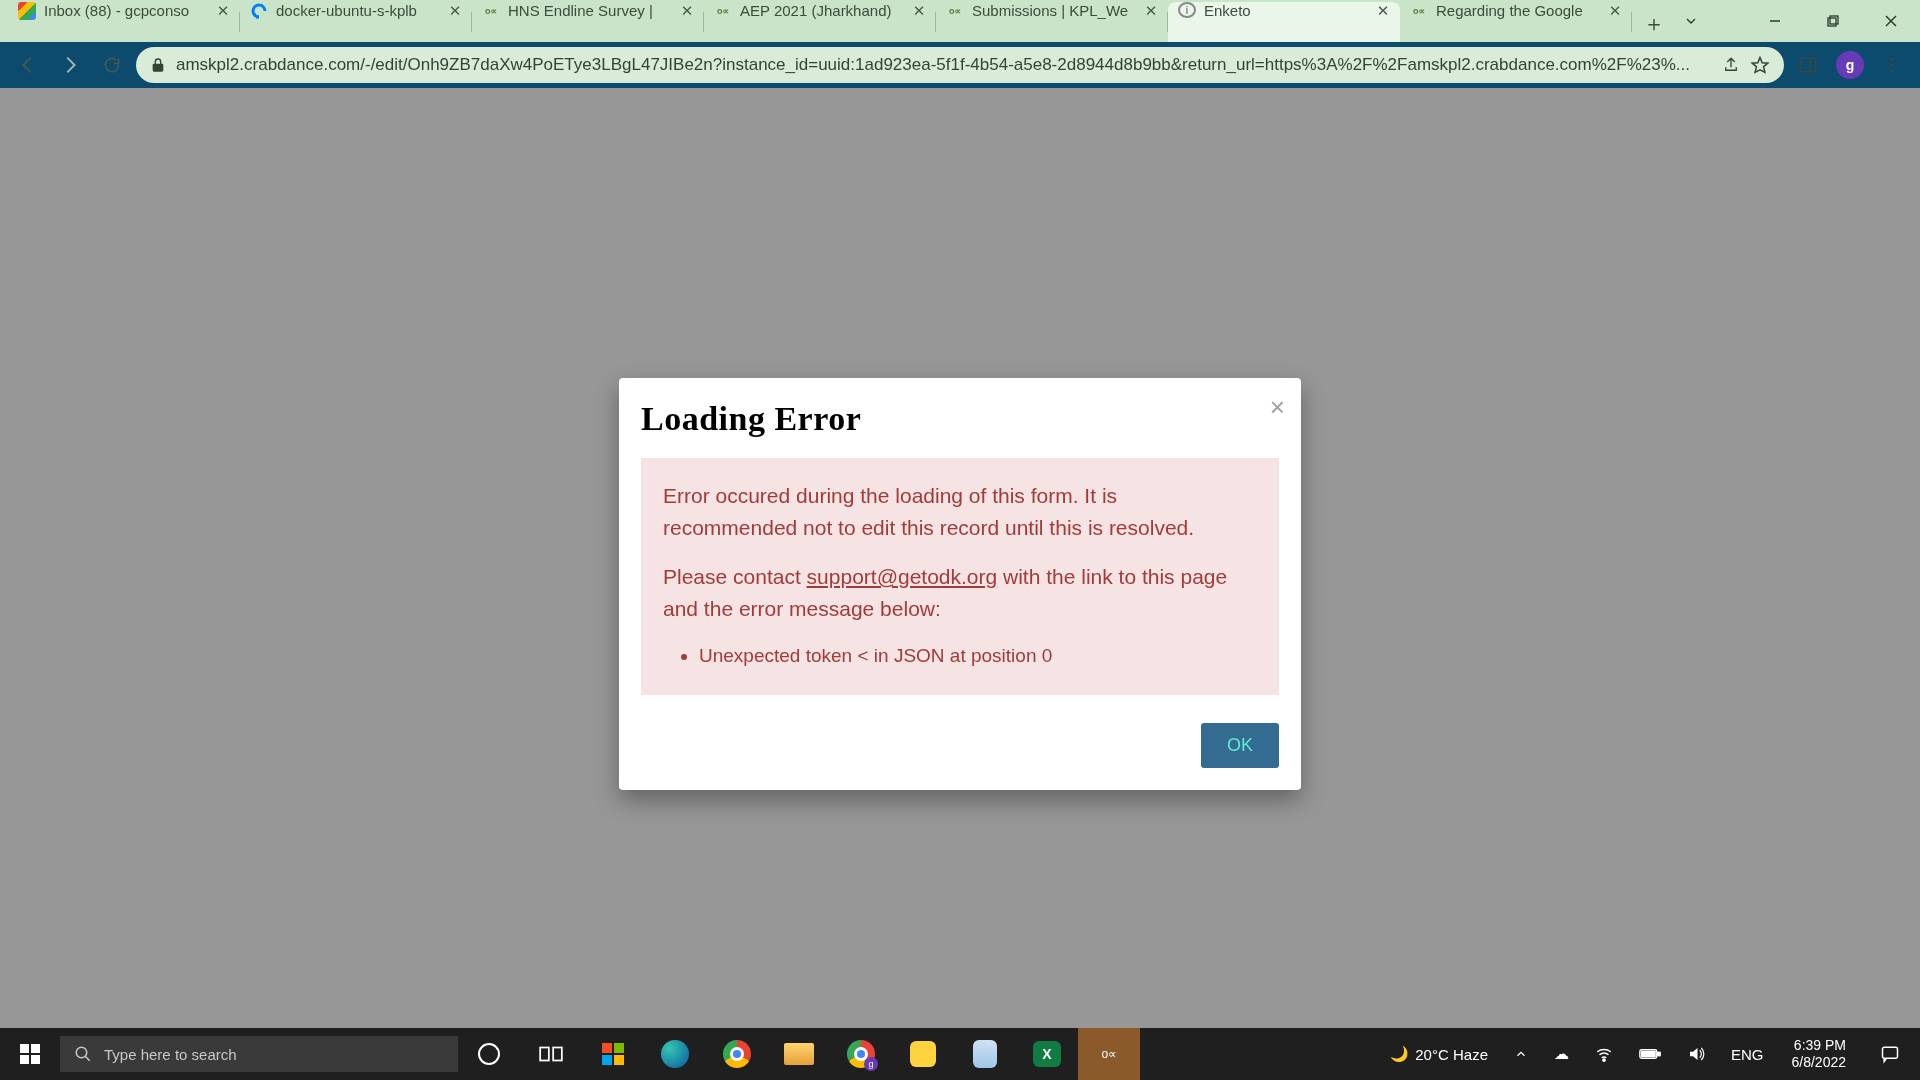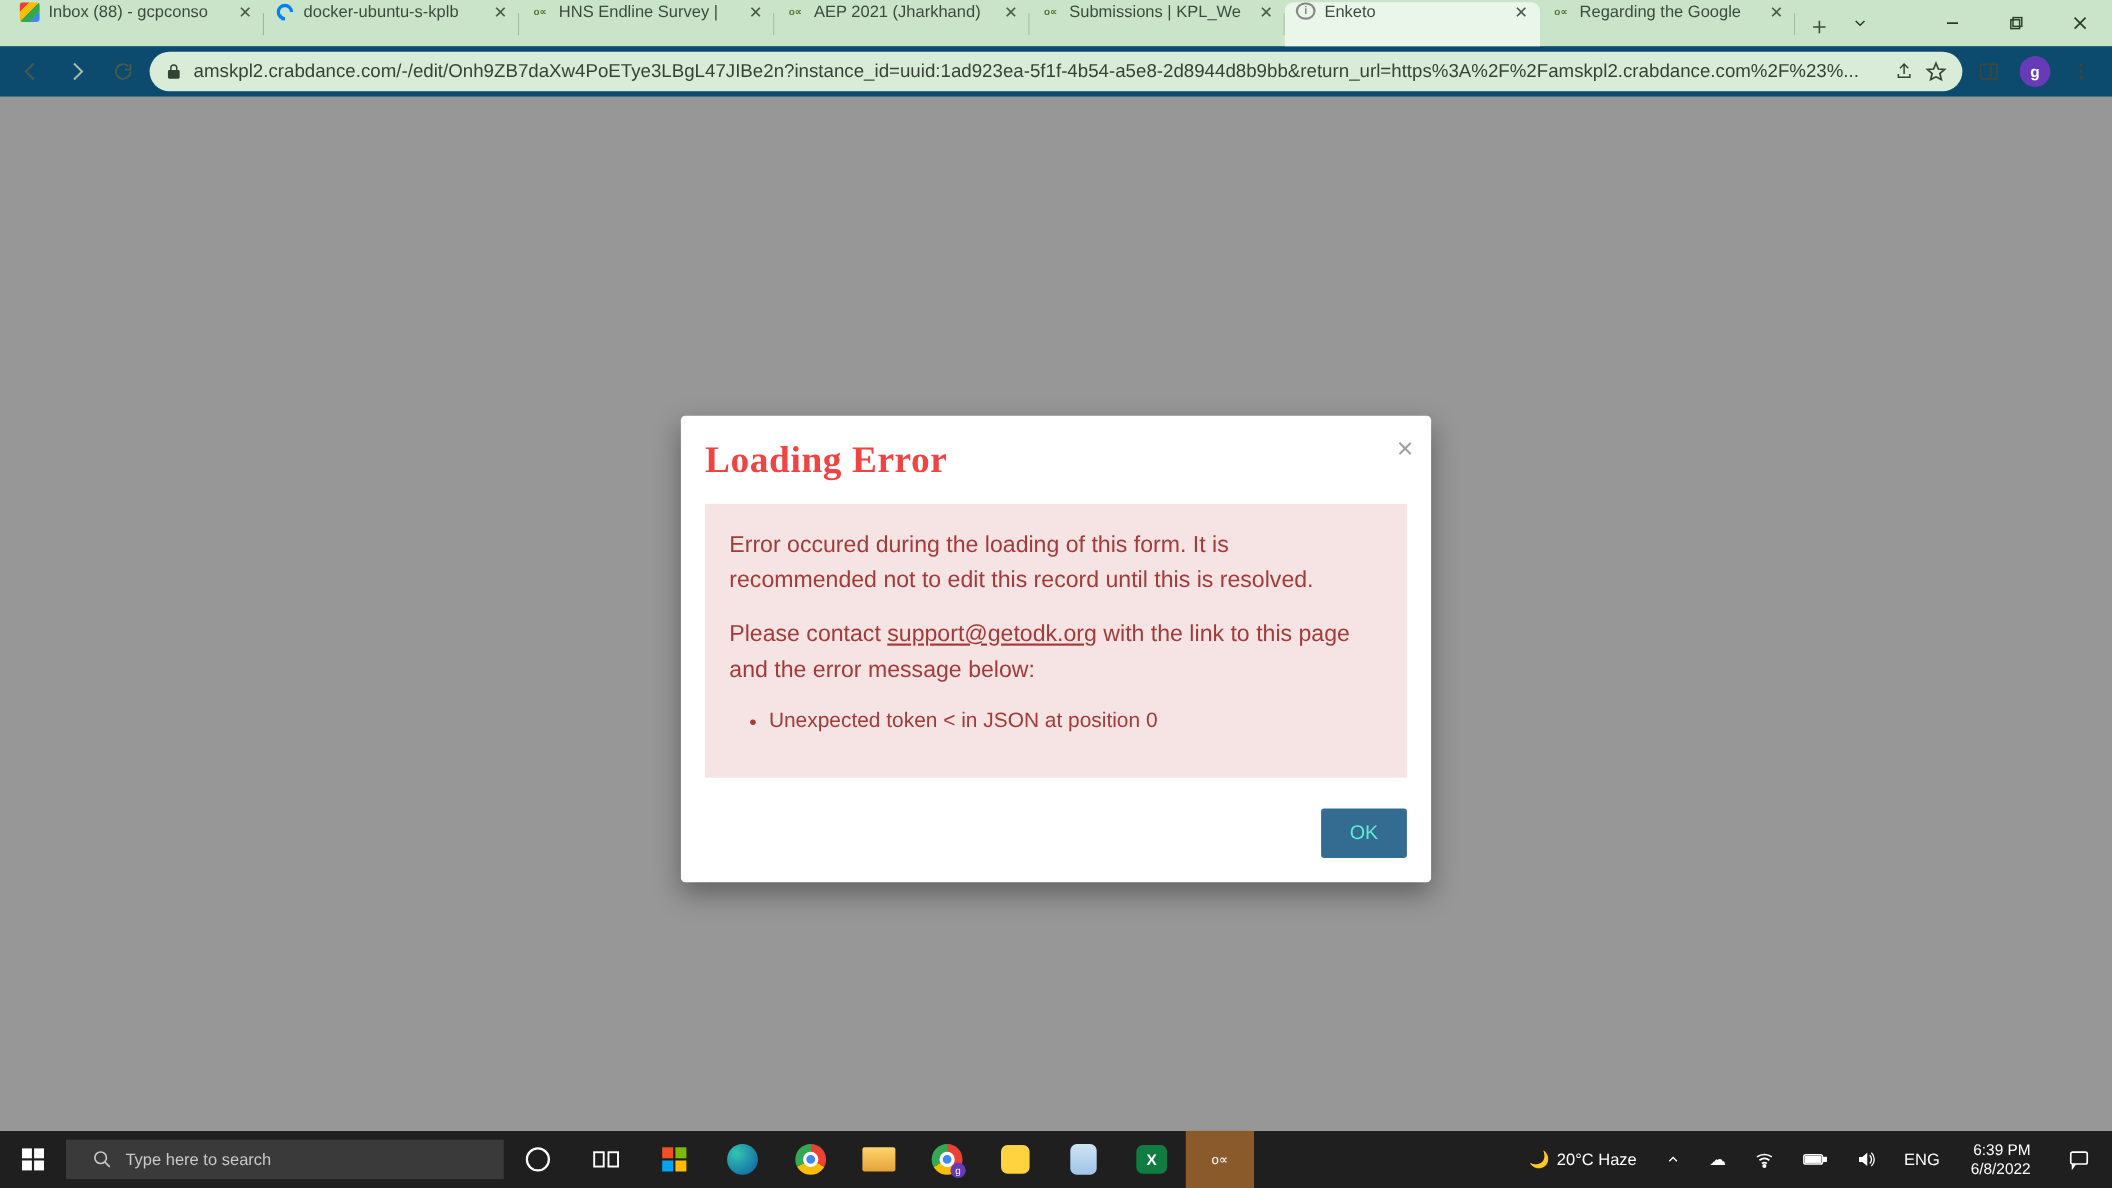--- a/index.html
+++ b/index.html
@@ -42,37 +42,37 @@
   
   .viewport { flex:1; background:#979797; position:relative; }
 
   .modal {
     position:absolute; left:50%; top:290px; transform:translateX(-50%);
     width: 682px; background:#fff; border-radius:4px;
     box-shadow: 0 10px 24px rgba(0,0,0,0.35);
     padding: 22px;
   }
   .modal .close-x { position:absolute; top:14px; right:16px; font-size:26px; color:#a0a0a0; cursor:pointer; }
-  .modal h1 { font-size:34px; color:#ef4444; font-weight:800; letter-spacing:0.5px; margin-bottom:20px; font-family: Georgia, serif; }
+  .modal h1 { font-size:34px; color:#000000; font-weight:800; letter-spacing:0.5px; margin-bottom:20px; font-family: Georgia, serif; }
   .alert {
-    background:#f6e3e3; color:#a33b3b; padding:22px 22px 36px 22px; font-size:21px; line-height:1.5;
+    background:#f6e3e3; color:#a33b3b; padding:22px 22px 24px 22px; font-size:21px; line-height:1.5;
     font-family: Georgia, serif;
   }
   .alert p { margin-bottom: 18px; }
   .alert a { color:#a33b3b; text-decoration:underline; }
   .alert ul { list-style: disc; padding-left: 36px; font-size:19px; }
   .modal .actions { display:flex; justify-content:flex-end; margin-top:28px; }
   .btn-ok { background:#336b91; color:#5eead4; border:none; padding:12px 26px; font-size:18px; border-radius:3px; cursor:pointer; }
 
   
   .taskbar { height:52px; background:#1f1f1f; display:flex; align-items:center; color:#fff; font-size:15px; }
   .taskbar .start { width:60px; height:52px; display:flex;align-items:center;justify-content:center; cursor:pointer; }
   .win-logo { width:20px;height:20px;display:grid;grid-template-columns:1fr 1fr;grid-template-rows:1fr 1fr;gap:2px; }
   .win-logo span{ background:#fff; }
-  .search-box { flex:0 0 398px; height:36px; background:#3a3a3a; display:flex; align-items:center; padding:0 24px; gap:12px; color:#c8c8c8; cursor:text; }
+  .search-box { flex:0 0 398px; height:36px; background:#3a3a3a; display:flex; align-items:center; padding:0 14px; gap:12px; color:#c8c8c8; cursor:text; }
   .task-icons { display:flex; align-items:center; height:52px; }
   .task-icons .ti { width:62px; height:52px; display:flex; align-items:center; justify-content:center; position:relative; cursor:pointer; }
   .ti .dot { width:34px;height:34px;border-radius:6px;display:flex;align-items:center;justify-content:center;font-size:18px; }
   .taskbar .spacer { flex:1; }
   .systray { display:flex; align-items:center; gap:10px; padding-right:6px; }
   .systray .tile { padding:0 8px; height:52px; display:flex; align-items:center; gap:6px; cursor:pointer; }
   .clock { display:flex; flex-direction:column; align-items:flex-end; line-height:1.2; font-size:14px; padding:0 10px; cursor:pointer; }
   .notif { width:48px;height:52px;display:flex;align-items:center;justify-content:center;cursor:pointer; }
 
   svg { display:block; }

